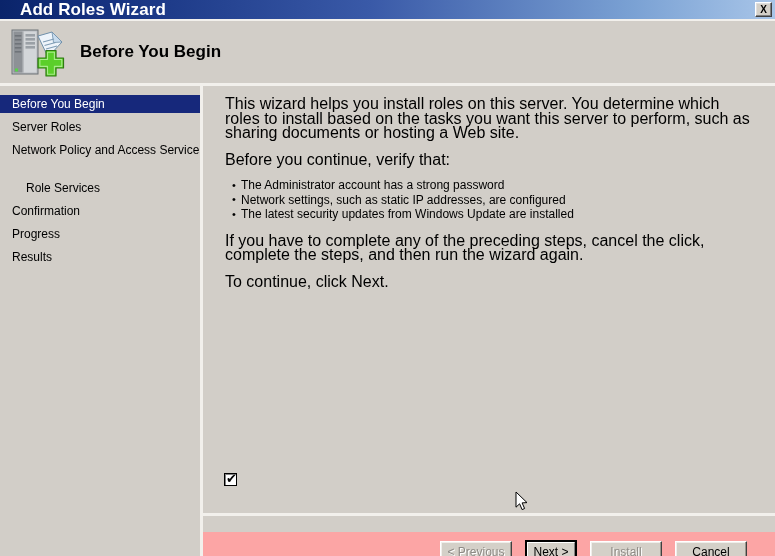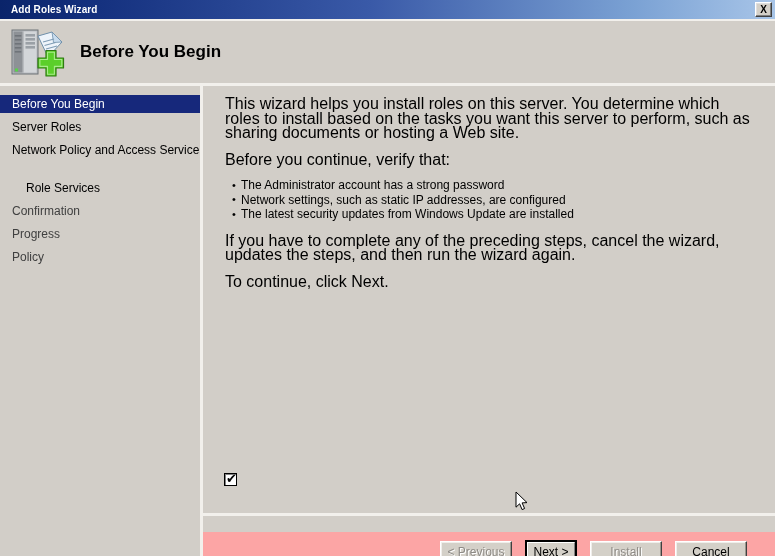--- a/index.html
+++ b/index.html
@@ -30,23 +30,23 @@
     left: 0; top: 0;
     width: 775px;
     height: 19px;
     background: linear-gradient(to right, #0a246a 0%, #14307e 12%, #3a5aa8 48%, #7ba2d4 82%, #a8c5e8 100%);
     display: flex;
     align-items: center;
     box-sizing: border-box;
   }
   #title-bar-text {
     color: #ffffff;
-    font-size: 10px;
+    font-size: 17px;
     font-weight: bold;
-    padding-left: 11px;
+    padding-left: 20px;
     letter-spacing: 0.1px;
     white-space: nowrap;
   }
   #title-bar-spacer { flex: 1 1 auto; }
   #close-button {
     width: 17px;
     height: 15px;
     margin-right: 3px;
     background: #d4d0c8;
     border-top: 1px solid #ffffff;
@@ -130,21 +130,21 @@
   .nav-item.selected {
     background: #16287b;
     color: #ffffff;
     padding-left: 12px;
   }
   .nav-item.indent {
     padding-left: 26px;
     margin-top: 20px;
   }
   .nav-item.disabled {
-    color: #404040;
+    color: #000000;
   }
 
   #sidebar-divider {
     position: absolute;
     left: 200px; top: 86px;
     width: 3px; height: 470px;
     background: #f2f0ec;
   }
 
   
@@ -339,33 +339,33 @@
   </div>
   <div id="header-separator"></div>
 
   <div id="sidebar">
     <div class="nav-item selected">Before You Begin</div>
     <div class="nav-item">Server Roles</div>
     <div class="nav-item">Network Policy and Access Services</div>
     <div class="nav-item indent">Role Services</div>
     <div class="nav-item disabled">Confirmation</div>
     <div class="nav-item disabled">Progress</div>
-    <div class="nav-item disabled">Policy</div>
+    <div class="nav-item disabled">Results</div>
   </div>
   <div id="sidebar-divider"></div>
 
   <div id="content-panel">
     <p class="body-para">This wizard helps you install roles on this server. You determine which roles to install based on the tasks you want this server to perform, such as sharing documents or hosting a Web site.</p>
     <p class="body-para tight">Before you continue, verify that:</p>
     <ul class="verify-list">
       <li>The Administrator account has a strong password</li>
       <li>Network settings, such as static IP addresses, are configured</li>
       <li>The latest security updates from Windows Update are installed</li>
     </ul>
-    <p class="body-para">If you have to complete any of the preceding steps, cancel the wizard, updates the steps, and then run the wizard again.</p>
+    <p class="body-para">If you have to complete any of the preceding steps, cancel the click, complete the steps, and then run the wizard again.</p>
     <p class="body-para">To continue, click Next.</p>
   </div>
 
   <div id="skip-row">
     <div id="skip-checkbox">
       <span class="tick">✔</span>
     </div>
   </div>
 
   <div id="bottom-separator"></div>

